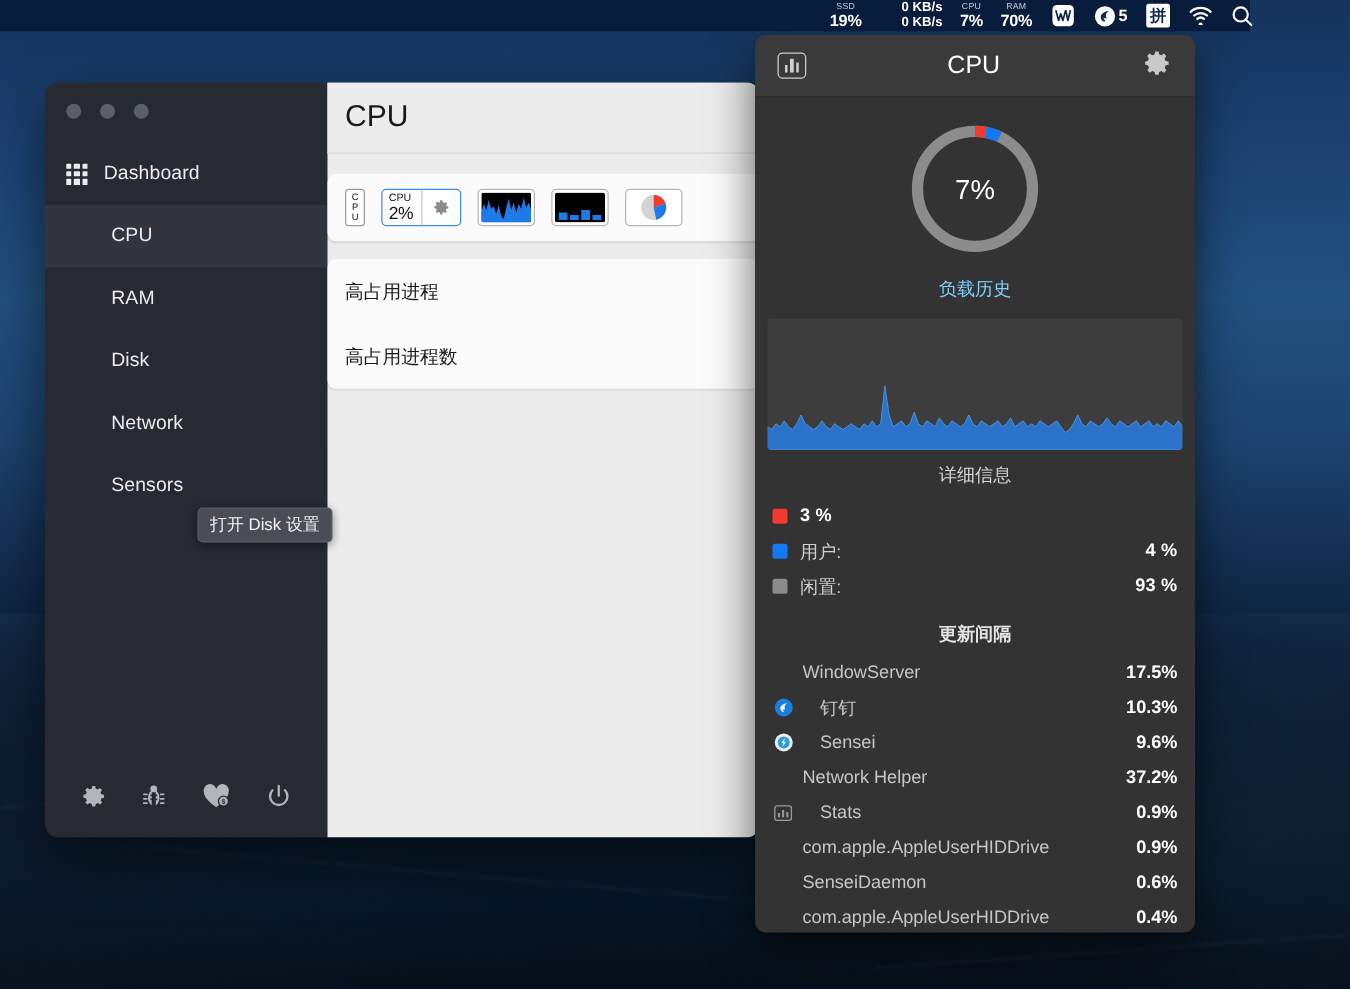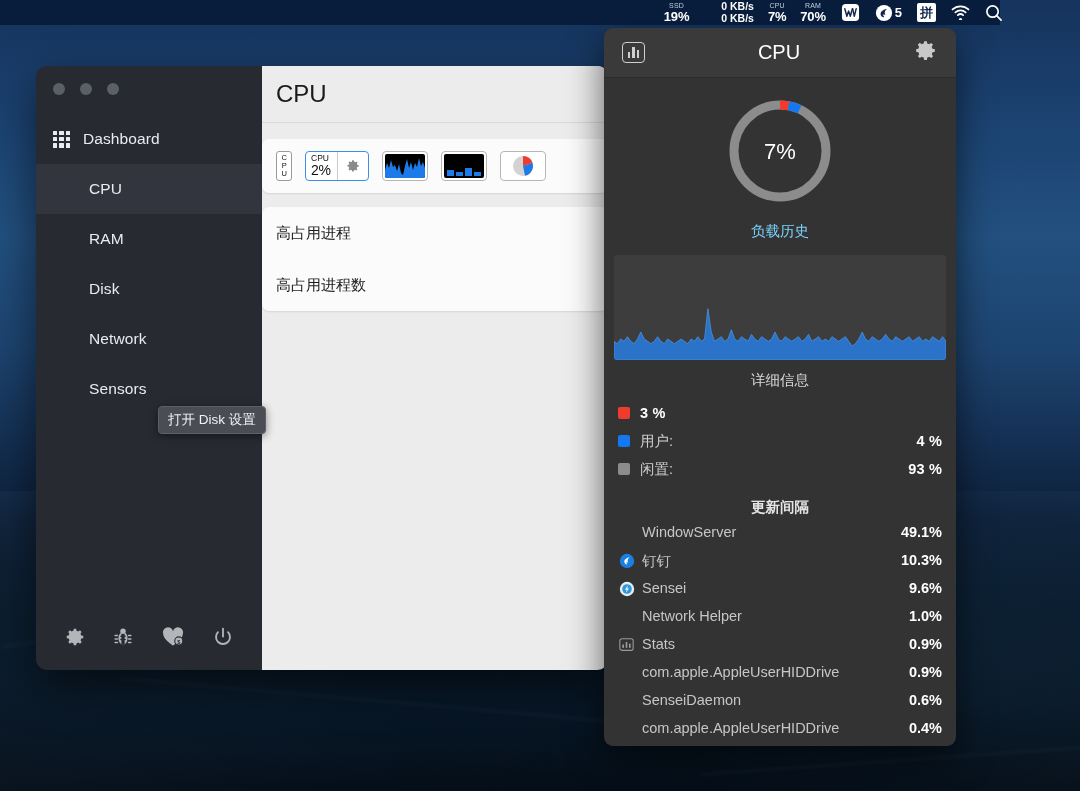--- a/index.html
+++ b/index.html
@@ -148,21 +148,21 @@
     position:relative; overflow:hidden;
   }
   .section-title{ text-align:center; font-size:14.5px; color:#d8d8d8; margin-top:11px; }
   .detail-list{ margin-top:9px; padding:0 14px; }
   .detail-row{ display:flex; align-items:center; height:28px; font-size:14.5px; }
   .detail-row .sw{ width:12px; height:12px; border-radius:2px; margin-right:10px; }
   .detail-row .nm{ color:#cfcfcf; flex:1; }
   .detail-row .vl{ color:#ffffff; font-weight:bold; letter-spacing:.2px; }
   .proc-title{ text-align:center; font-size:14.5px; color:#e4e4e4; font-weight:bold; margin-top:15px; }
   .proc-list{ margin-top:7px; padding:0 14px; }
-  .proc-row{ display:flex; align-items:flex-start; height:28px; font-size:14.5px; }
+  .proc-row{ display:flex; align-items:center; height:28px; font-size:14.5px;gap:14px; }
   .proc-row .pic{ width:17px; height:17px; margin-right:7px; display:flex;
                   align-items:center; justify-content:center; flex:0 0 17px; }
   .proc-row .pnm{ color:#c6c6c6; flex:1; white-space:nowrap; overflow:hidden; }
   .proc-row .pvl{ color:#ffffff; font-weight:bold; }
   .proc-row.noicon .pnm{ margin-left:24px; }
 </style>
 </head>
 <body>
 
 <div id="wallpaper">
@@ -430,21 +430,21 @@
       <span class="vl">93 %</span>
     </div>
   </div>
 
   <div class="proc-title">更新间隔</div>
 
   <div class="proc-list">
 
     <div class="proc-row noicon">
       <span class="pnm">WindowServer</span>
-      <span class="pvl">49.1%</span>
+      <span class="pvl">17.5%</span>
     </div>
 
     <div class="proc-row">
       <span class="pic">
         <svg width="16" height="16" viewBox="0 0 20 20">
             <circle cx="10" cy="10" r="9" fill="#1a7fe0"></circle>
         <path d="M13.4 5.4 C8.4 6.4 6 9 6.8 11.9 C7.4 13.7 9.2 14.5 10.4 14.2 L8.8 11.5 L11.5 11.9 C10.2 9.9 10.6 7.5 13.4 5.4 Z" fill="#ffffff"></path>
           </svg>
       </span>
       <span class="pnm">钉钉</span>
@@ -458,21 +458,21 @@
         <circle cx="10" cy="10" r="6" fill="#2f9ad8"></circle>
         <path d="M11.2 5.5 L7.5 10.6 L9.6 10.6 L8.6 14.6 L12.3 9.3 L10.2 9.3 Z" fill="#ffffff"></path>
           </svg>
       </span>
       <span class="pnm">Sensei</span>
       <span class="pvl">9.6%</span>
     </div>
 
     <div class="proc-row noicon">
       <span class="pnm">Network Helper</span>
-      <span class="pvl">1.0%</span>
+      <span class="pvl">37.2%</span>
     </div>
 
     <div class="proc-row">
       <span class="pic">
         <svg width="15" height="15" viewBox="0 0 18 18">
           <rect x="1" y="2" width="16" height="14" rx="2.5" fill="none" stroke="#9a9a9a" stroke-width="1.3"></rect>
           <rect x="4" y="9" width="2" height="4" fill="#9a9a9a"></rect>
           <rect x="8" y="6" width="2" height="7" fill="#9a9a9a"></rect>
           <rect x="12" y="8" width="2" height="5" fill="#9a9a9a"></rect>
         </svg>

